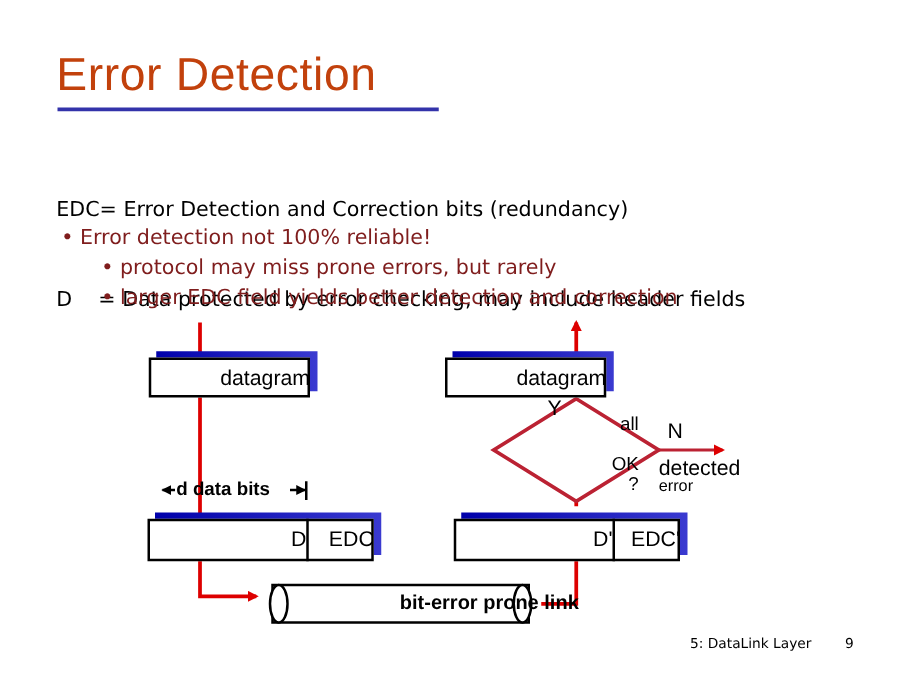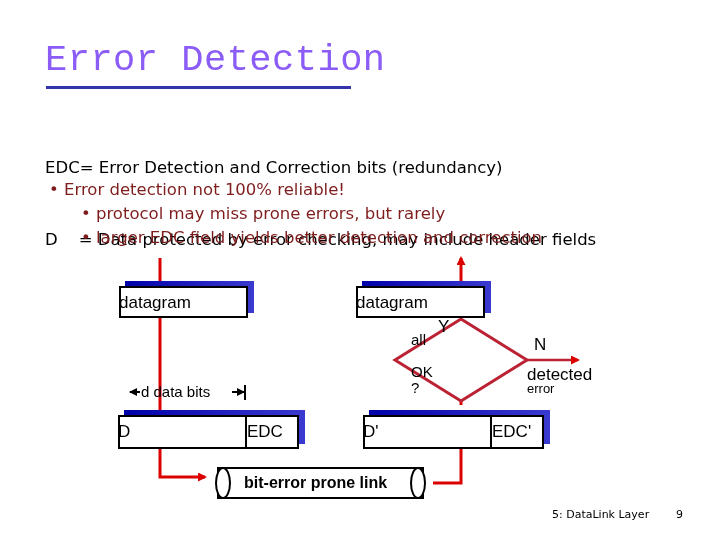--- a/index.html
+++ b/index.html
@@ -21,24 +21,24 @@
     width: 720px;
     height: 540px;
     background: #ffffff;
   }
 
   
   .slide-title {
     position: absolute;
     left: 45px;
     top: 38px;
-    font-family: Liberation Mono, monospace;
+    font-family: Liberation Sans, sans-serif;
     font-size: 37px;
     line-height: 44px;
-    color: #8b5cf6;
+    color: #c2410c;
     letter-spacing: 0.5px;
     white-space: nowrap;
   }
   .title-underline {
     position: absolute;
     left: 46px;
     top: 86px;
     width: 305px;
     height: 3px;
     background: #3333aa;
@@ -94,21 +94,21 @@
   .shadow-blue {
     position: absolute;
     background: linear-gradient(to right, #0000aa, #3a3ad0);
     box-sizing: border-box;
   }
   .box-text {
     position: absolute;
     font-family: "Liberation Sans", sans-serif;
     color: #000000;
     white-space: nowrap;
-    text-align: left;
+    text-align: right;
   }
   .divider {
     position: absolute;
     background: #000000;
     width: 2px;
   }
 
   
   .footer-label {
     position: absolute;
@@ -195,21 +195,21 @@
     <div class="shadow-blue" style="left:125px; top:26px; width:129px; height:32px;"></div>
     <div class="shadow-box" style="left:119px; top:31px; width:129px; height:32px;"></div>
     <div class="box-text" style="left:119px; top:38px; width:129px; font-size:17px;">datagram</div>
 
     <div class="shadow-blue" style="left:124px; top:155px; width:181px; height:34px;"></div>
     <div class="shadow-box" style="left:118px; top:160px; width:181px; height:34px;"></div>
     <div class="divider" style="left:245px; top:160px; height:34px;"></div>
     <div class="box-text" style="left:118px; top:167px; width:127px; font-size:17px;">D</div>
     <div class="box-text" style="left:247px; top:167px; width:52px; font-size:17px;">EDC</div>
 
-    <div class="dg-label" style="left:141px; top:128px; font-size:15px;">d data bits</div>
+    <div class="dg-label" style="left:141px; top:128px; font-size:15px;font-weight:bold;">d data bits</div>
 
     <div class="shadow-blue" style="left:362px; top:26px; width:129px; height:32px;"></div>
     <div class="shadow-box" style="left:356px; top:31px; width:129px; height:32px;"></div>
     <div class="box-text" style="left:356px; top:38px; width:129px; font-size:17px;">datagram</div>
 
     <div class="dg-label" style="left:438px; top:62px; font-size:17px;">Y</div>
 
     <div class="box-text" style="left:411px; top:76px; width:100px; font-size:15px;">all</div>
     <div class="box-text" style="left:411px; top:108px; width:100px; font-size:15px;">OK</div>
     <div class="box-text" style="left:411px; top:124px; width:100px; font-size:15px;">?</div>

